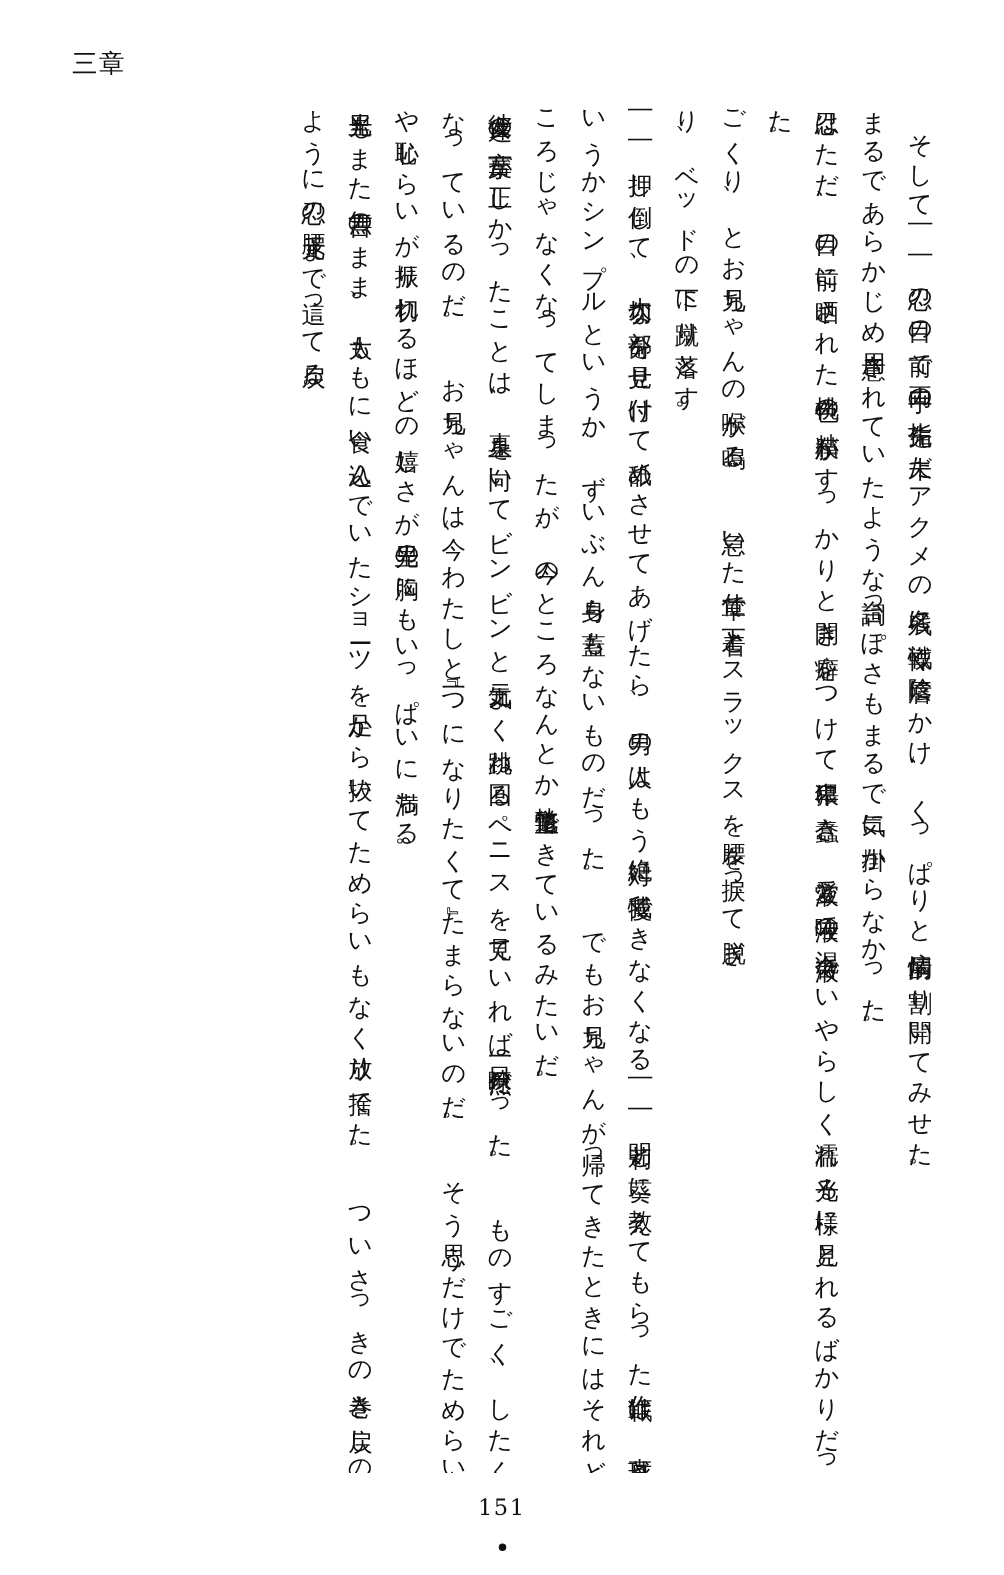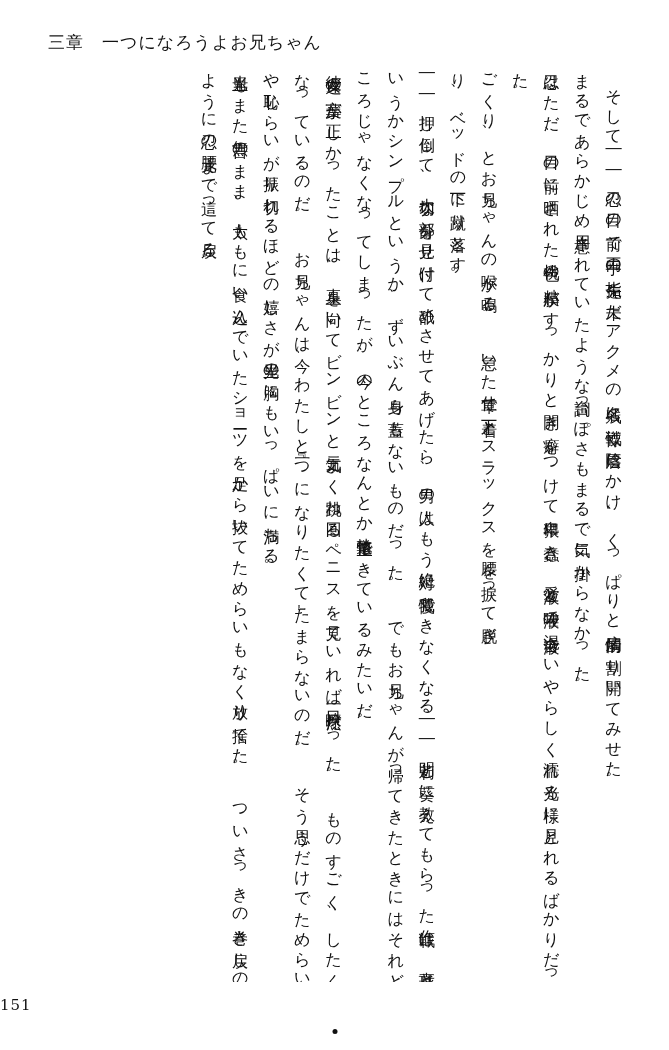--- a/index.html
+++ b/index.html
@@ -65,20 +65,21 @@
     text-indent: 1em;
     white-space: pre-wrap;
   }
 
   
   .page-number {
     position: absolute;
     bottom: 36px;
     left: 0;
     right: 0;
+    text-align: center;
     font-size: 15px;
     letter-spacing: 1px;
     color: #111111;
   }
 
   
   .bottom-mark {
     position: absolute;
     bottom: 16px;
     left: 50%;
@@ -89,21 +90,20 @@
     background: #111111;
   }
 </style>
 </head>
 <body>
 
 <div class="page">
 
   <div class="header">
     <span class="chapter-no">三章</span>
-    <span class="chapter-title">一つになろうよお兄ちゃん</span>
   </div>
 
   <div class="body-text">
     <p>そして――忍の目の前で両手の指先を未だアクメの名残に戦慄く陰唇にかけ、くっぱりと扇情的に割り開いてみせた。
 まるであらかじめ用意されていたような台詞っぽさもまるで気に掛からなかった。
 忍はただ、目の前に晒された桃色の粘膜がすっかりと開き癖をつけて卑猥に蠢き、愛液と唾液の混合液でいやらしく濡れ光る様に見とれるばかりだった。
 ごくり、とお兄ちゃんの喉が鳴る。　急いた仕草で下着とスラックスを腰を捩って脱ぎ
 り、ベッドの下に蹴り落とす。
 ――押し倒して、大切な部分を見せ付けて舐めさせてあげたら、男の人はもう絶対に我慢できなくなる――明莉と葵に教えてもらった作戦は、直球というかシンプルというか、ずいぶん身も蓋もないものだった。　でもお兄ちゃんが帰ってきたときにはそれどころじゃなくなってしまったが、今のところなんとか軌道修正できているみたいだ。
 彼女達の言葉が正しかったことは、真上を向いてビンビンと元気よく跳ね回るペニスを見ていれば一目瞭然だった。　ものすごく、したくなっているのだ。　お兄ちゃんは今、わたしと『一つになりたくて』たまらないのだ。　そう思うだけでためらいや恥じらいが振り切れるほどの嬉しさが光里の胸にもいっぱいに満ちる。

